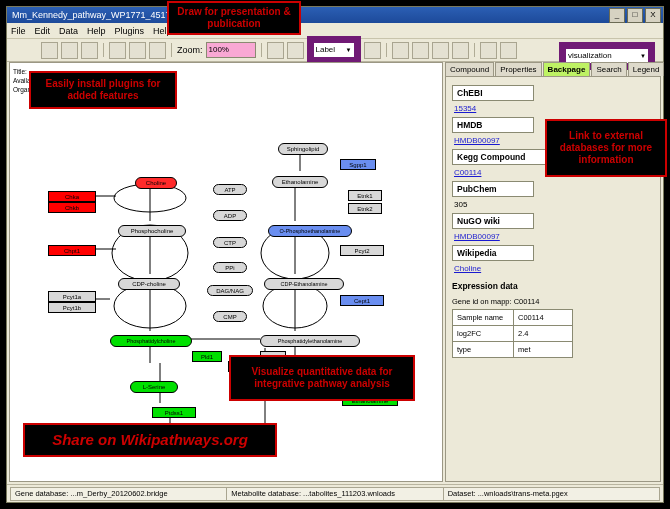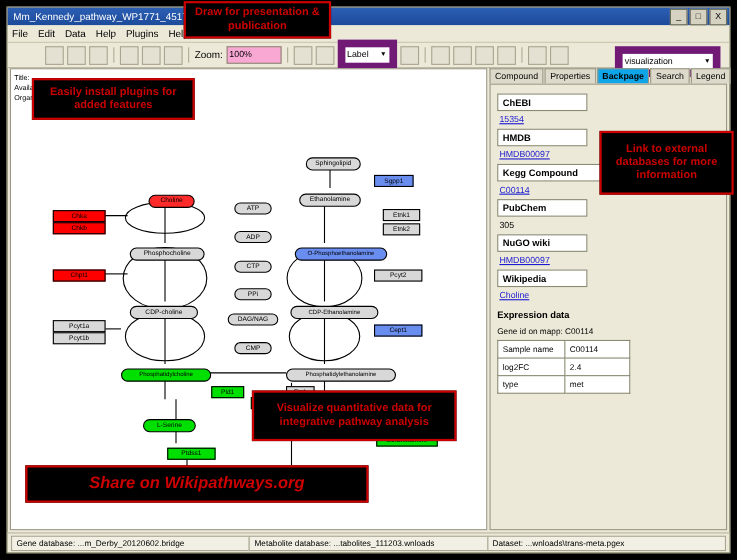--- a/index.html
+++ b/index.html
@@ -46,21 +46,21 @@
   .met-blue{background:#6a8ef0;border:1px solid #000;border-radius:9px;}
   .split{position:absolute;box-sizing:border-box;display:flex;}
   .split div{flex:1;border:1px solid #000;font-size:6px;display:flex;align-items:center;justify-content:center;}
 
   
   .callout{position:absolute;border:2px solid #cc0000;background:#000000;color:#cc0000;font-weight:bold;text-align:center;font-size:10px;padding:4px 6px;box-sizing:border-box;line-height:12px;}
 
   
   .tabs{display:flex;height:14px;font-size:8px;}
   .tab{border:1px solid #9b9784;border-bottom:none;background:#dedacb;padding:0 4px;line-height:13px;margin-right:1px;}
-  .tab.active{background:#0ea5e9;font-weight:bold;}
+  .tab.active{background:#bef264;font-weight:bold;}
   .panelbody{flex:1;background:#ece9d8;border:1px solid #9b9784;overflow:hidden;position:relative;padding:4px 6px;font-size:8.5px;}
   .dbbox{background:#fff;border:1px solid #8a8a72;font-weight:bold;font-size:8.5px;padding:2px 4px;margin-top:4px;width:82px;box-sizing:border-box;}
   .dblink{color:#1a1ad0;text-decoration:underline;font-size:8px;margin:3px 0 0 2px;}
   .dbplain{font-size:8px;margin:3px 0 0 2px;}
   .exprhdr{font-weight:bold;font-size:8.5px;margin-top:8px;}
   .geneid{font-size:7.5px;margin-top:6px;}
   table.expr{border-collapse:collapse;margin-top:3px;font-size:7.5px;background:#fff;}
   table.expr td{border:1px solid #8a8a72;padding:2px 4px;height:11px;}
   table.expr td.k{width:52px;}
   table.expr td.v{width:50px;}
@@ -269,15 +269,15 @@
   </div>
 
   <div class="callout" style="left:160px;top:-6px;width:134px;height:34px;display:flex;align-items:center;justify-content:center;">Draw for presentation &amp; publication</div>
 
   <div class="callout" style="left:22px;top:64px;width:148px;height:38px;display:flex;align-items:center;justify-content:center;">Easily install plugins for added features</div>
 
   <div class="callout" style="left:538px;top:112px;width:122px;height:58px;display:flex;align-items:center;justify-content:center;">Link  to external databases  for more information</div>
 
   <div class="callout" style="left:222px;top:348px;width:186px;height:46px;display:flex;align-items:center;justify-content:center;">Visualize quantitative data  for integrative pathway analysis</div>
 
-  <div class="callout" style="left:16px;top:416px;width:312px;height:34px;display:flex;align-items:center;justify-content:center;font-size:15px;font-style:italic;">Share on Wikipathways.org</div>
+  <div class="callout" style="left:16px;top:416px;width:254px;height:34px;display:flex;align-items:center;justify-content:center;font-size:15px;font-style:italic;">Share on Wikipathways.org</div>
 
 </div>
 
 </body></html>

